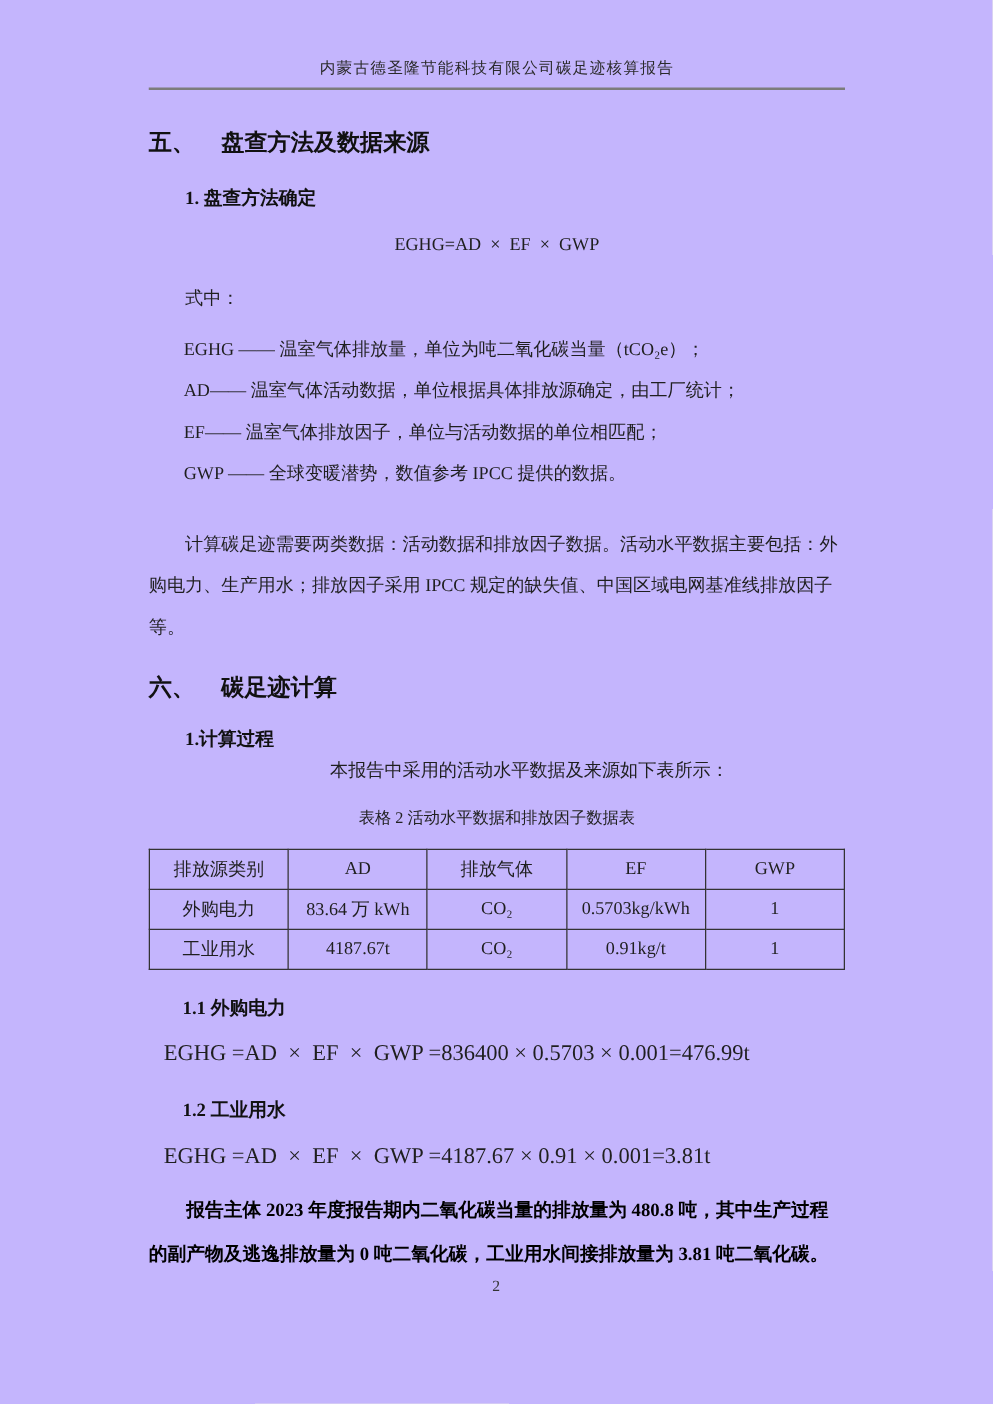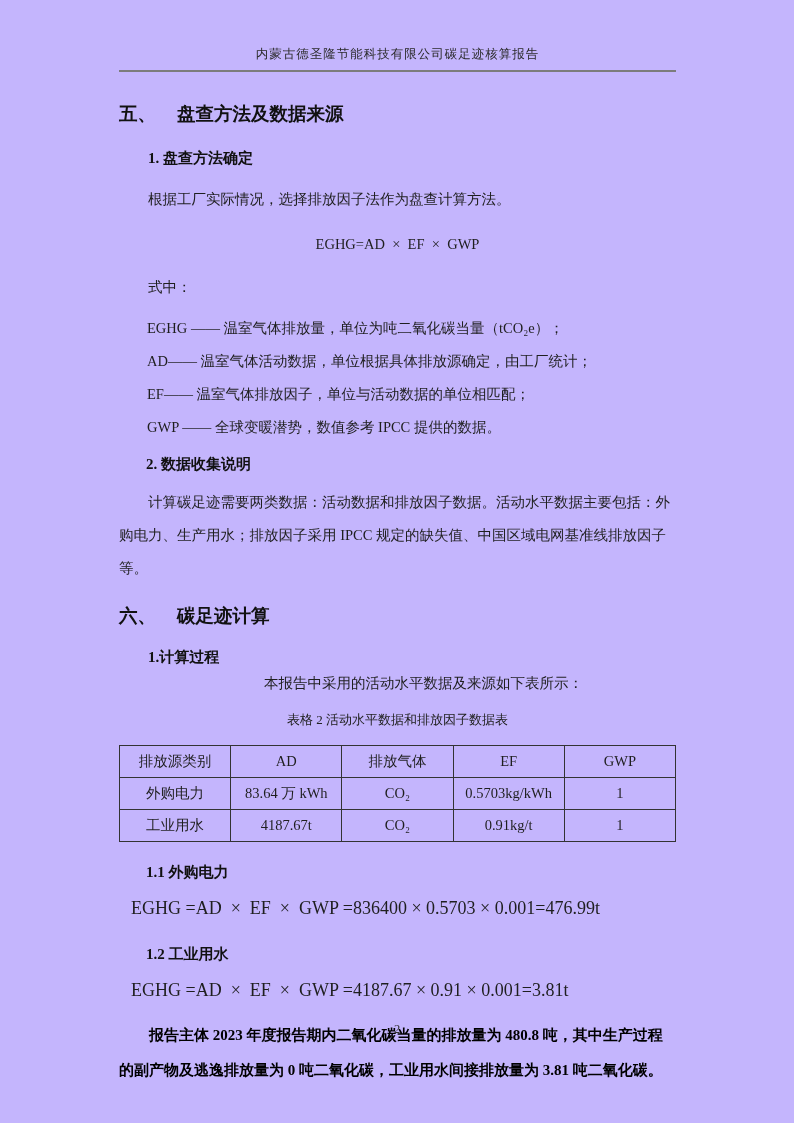--- a/index.html
+++ b/index.html
@@ -121,36 +121,34 @@
   <div class="content">
 
     <div class="doc-header">内蒙古德圣隆节能科技有限公司碳足迹核算报告</div>
 
     <div class="h1">
       <span class="h-num">五、</span><span>盘查方法及数据来源</span>
     </div>
 
     <div class="h2">1. 盘查方法确定</div>
 
-    <div class="para" style="text-indent:2em; margin-top:15px;">根据工厂实际情况，选择排放因子法作为盘查计算方法。</div>
 
     <div class="formula-center">EGHG=AD  ×  EF  ×  GWP</div>
 
     <div class="para" style="text-indent:2em; margin-top:10px;">式中：</div>
 
     <div class="def-block">
       <div class="def-line">EGHG —— 温室气体排放量，单位为吨二氧化碳当量（tCO₂e）；</div>
       <div class="def-line">AD—— 温室气体活动数据，单位根据具体排放源确定，由工厂统计；</div>
       <div class="def-line">EF—— 温室气体排放因子，单位与活动数据的单位相匹配；</div>
       <div class="def-line">GWP —— 全球变暖潜势，数值参考 IPCC 提供的数据。</div>
     </div>
 
-    <div class="h2 tight" style="margin-top:11px;">2. 数据收集说明</div>
-
-    <div class="para" style="margin-top:12px;">计算碳足迹需要两类数据：活动数据和排放因子数据。活动水平数据主要包括：外购电力、生产用水；排放因子采用 IPCC 规定的缺失值、中国区域电网基准线排放因子等。</div>
+
+    <div class="para" style="margin-top:24px;">计算碳足迹需要两类数据：活动数据和排放因子数据。活动水平数据主要包括：外购电力、生产用水；排放因子采用 IPCC 规定的缺失值、中国区域电网基准线排放因子等。</div>
 
     <div class="h1" style="margin-top:18px;">
       <span class="h-num">六、</span><span>碳足迹计算</span>
     </div>
 
     <div class="h2" style="margin-top:20px;">1.计算过程</div>
 
     <div class="para indent35" style="margin-top:0;text-align:center;">本报告中采用的活动水平数据及来源如下表所示：</div>
 
     <div class="table-caption">表格 2 活动水平数据和排放因子数据表</div>

